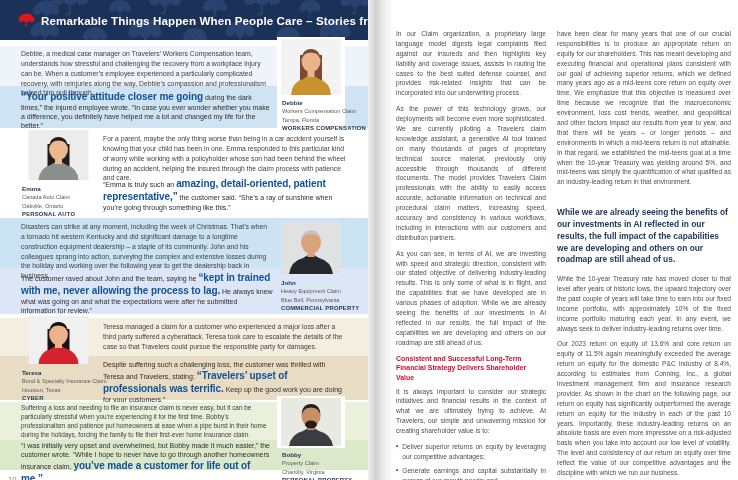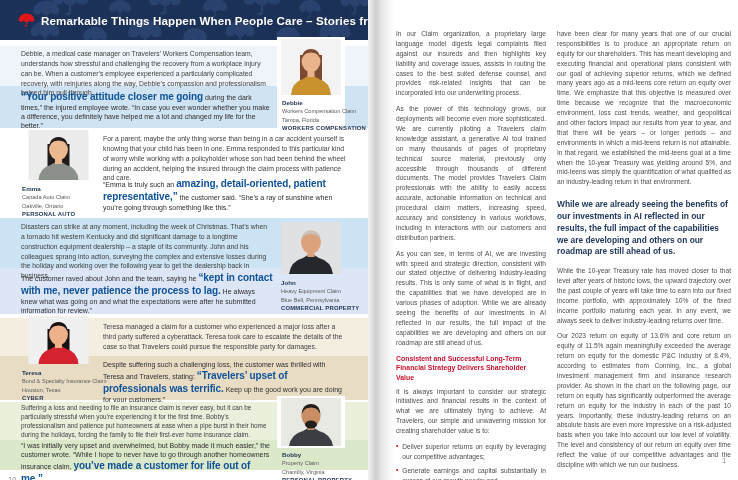--- a/index.html
+++ b/index.html
@@ -27,21 +27,21 @@
   .caption{position:absolute;font-size:5.6px;line-height:1.5;color:#5a5a5a;white-space:nowrap;}
   .caption .nm{font-weight:bold;color:#1e3250;font-size:6.2px;}
   .caption .cat{font-weight:bold;color:#1e3250;font-size:5.9px;letter-spacing:.2px;}
   .pagenum{position:absolute;font-size:7.5px;color:#8a8a8a;}
   
   .col{position:absolute;top:29px;font-size:6.6px;line-height:1.5;color:#4e4e4e;text-align:justify;}
   .col p{margin:0 0 6px 0;}
   .col .red-heading{color:#c8102e;font-weight:bold;font-size:6.9px;line-height:1.4;text-align:left;margin:2px 0 4px 0;}
   .bullet{display:flex;gap:4px;margin:0 0 4px 0;}
   .bullet .dot{color:#c8102e;font-weight:bold;line-height:1.2;}
-  .pullquote{font-weight:bold;color:#22395e;font-size:8.4px;line-height:1.4;text-align:left;margin:12px 0 8px 0;}
+  .pullquote{font-weight:bold;color:#22395e;font-size:8.4px;line-height:1.4;text-align:left;margin:20px 0 8px 0;}
 </style>
 </head>
 <body>
 
 <div class="canvas">
 
   <div class="header">
     <svg class="pattern" width="377" height="40" viewBox="0 0 377 40" aria-hidden="true">
       <defs>
         <g id="umb">
@@ -125,21 +125,21 @@
         <div>Oakville, Ontario</div>
         <div class="cat">PERSONAL AUTO</div>
       </div>
     </div>
   </section>
 
   <section class="story" style="top:218px;height:96px;">
     <div class="band" style="top: 0px; height: 50px; background-color: rgb(203, 227, 243);"></div>
     <div class="band" style="top: 50px; height: 46px; background-color: rgb(221, 230, 247);"></div>
     <div class="intro-text" style="left:21px;top:4px;width:250px;">Disasters can strike at any moment, including the week of Christmas. That’s when a tornado hit western Kentucky and did significant damage to a longtime construction equipment dealership – a staple of its community. John and his colleagues sprang into action, surveying the complex and extensive losses during the holiday and working over the following year to get the dealership back in business.</div>
-    <div class="quote-text" style="left:21px;top:54px;width:252px;"><span class="q-n">The customer raved about John and the team, saying he </span><span class="q-hl">“kept in contact with me, never patience the process to lag.</span><span class="q-n"> He always knew what was going on and what the expectations were after he submitted information for review.”</span></div>
+    <div class="quote-text" style="left:21px;top:54px;width:252px;"><span class="q-n">The customer raved about John and the team, saying he </span><span class="q-hl">“kept in trained with me, never allowing the process to lag.</span><span class="q-n"> He always knew what was going on and what the expectations were after he submitted information for review.”</span></div>
     <div class="photo-col" style="left:280px;top:4px;width:66px;height:90px;">
       <svg class="photo-box" width="62" height="52" viewBox="0 0 60 52">
         <rect width="60" height="52" fill="#dfe1e3"></rect>
         <path d="M8,52 Q10,39 22,36 L27,33 h6 L38,36 Q50,39 52,52 Z" fill="#24272c"></path>
         <rect x="26.5" y="25" width="7" height="10" fill="#dca27c"></rect>
         <ellipse cx="30" cy="20" rx="10" ry="11.5" fill="#dca27c"></ellipse>
         <path d="M20.5,18 Q21,9 30,9 Q39,9 39.5,18 Q38,12 30,12 Q22,12 20.5,18 Z" fill="#c9c2ba"></path>
       </svg>
       <div class="caption" style="left:1px;top:56px;">
         <div class="nm">John</div>

